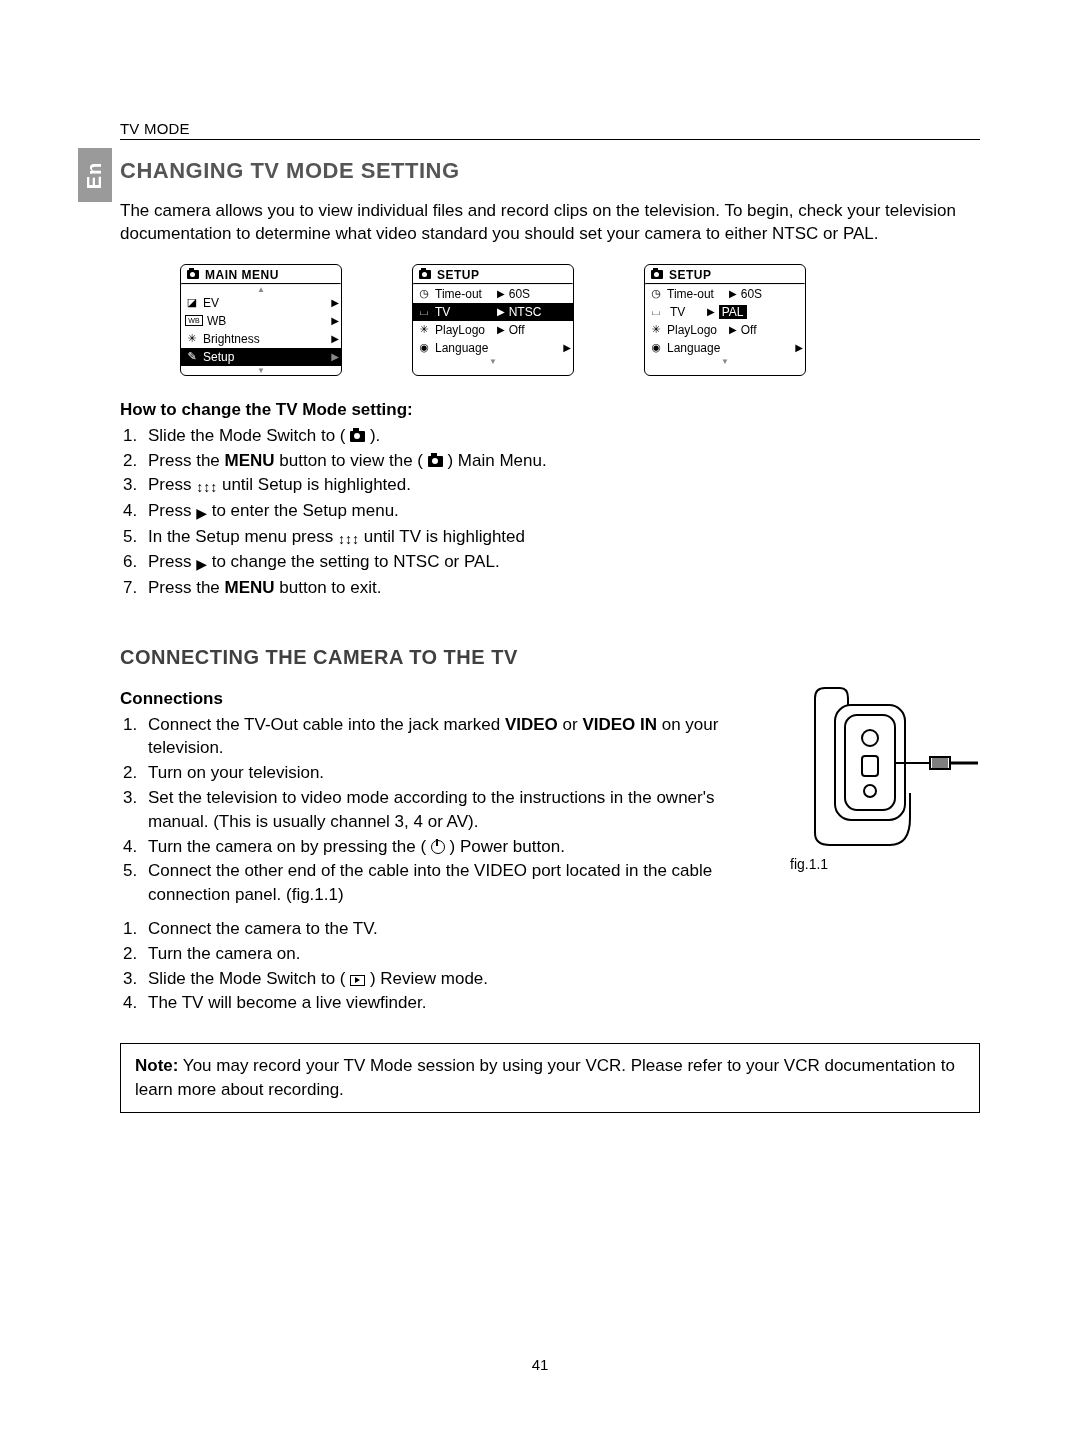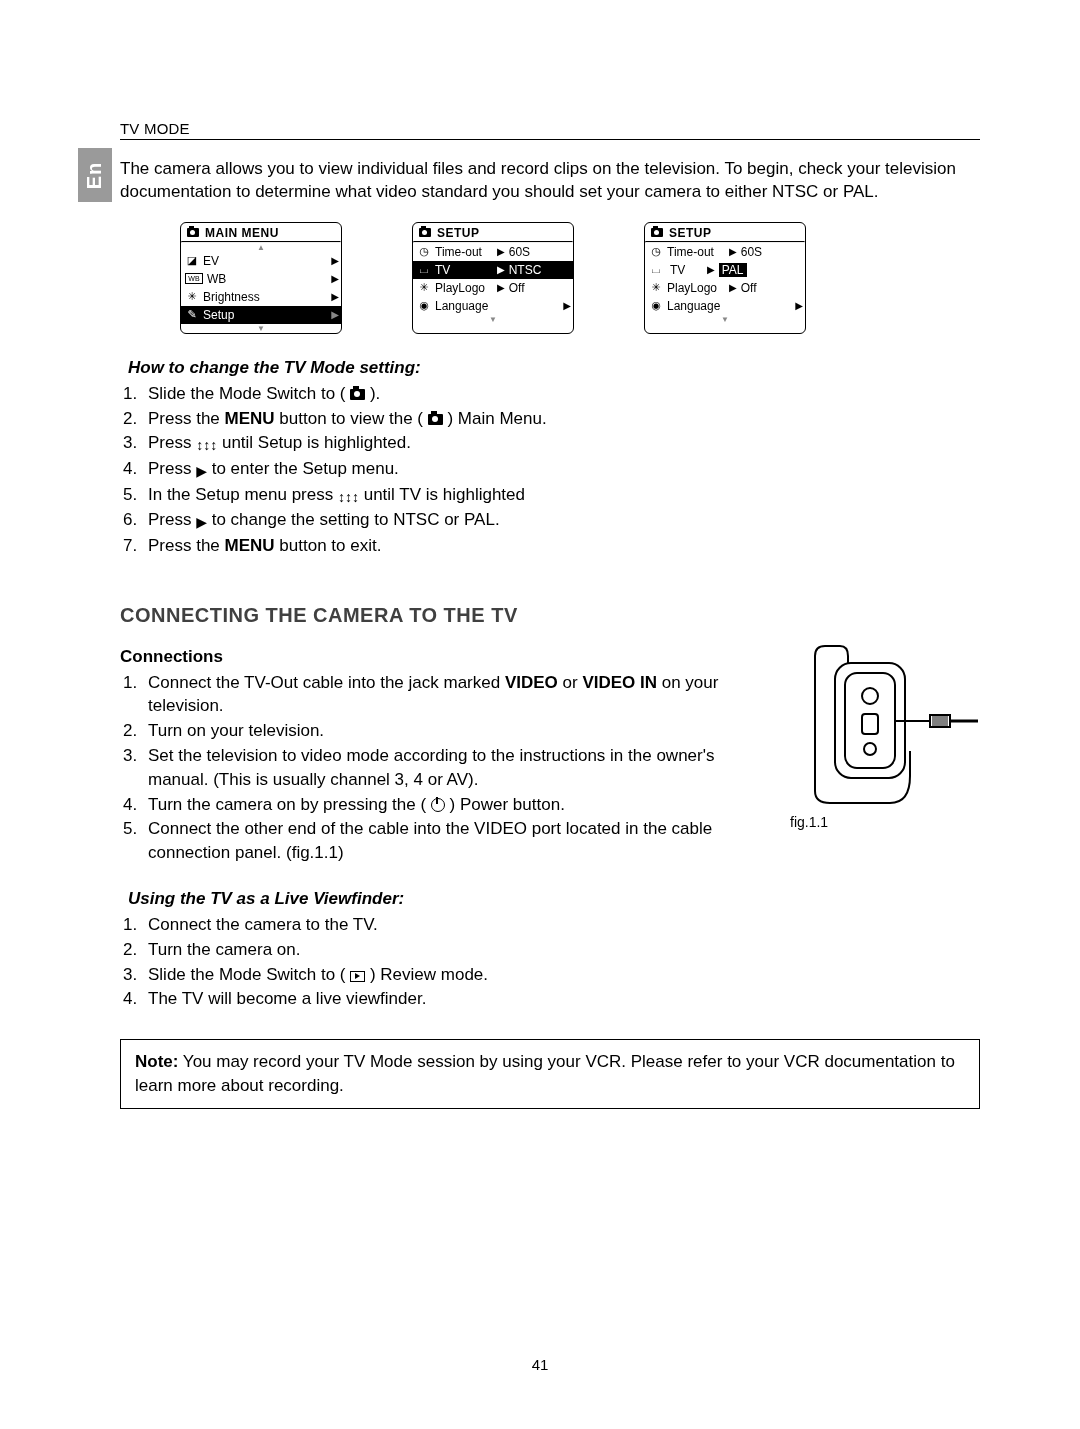--- a/index.html
+++ b/index.html
@@ -111,24 +111,23 @@
   }
   .tri-center {
     text-align: center;
     font-size: 8px;
     color: #888;
     line-height: 7px;
     padding: 1px 0;
   }
 
   .subhead-i {
-    font-style: italic;
     font-weight: bold;
     font-size: 17px;
-    margin: 6px 0 4px 8px;
+    margin: 6px 0 4px 0;
   }
   .subhead-b {
     font-weight: bold;
     font-size: 17px;
     margin: 6px 0 4px 0;
   }
   ol.steps {
     margin: 0 0 10px 0;
     padding-left: 22px;
     font-size: 17px;
@@ -230,20 +229,21 @@
 </head>
 <body>
 
 <div class="page">
   <div class="header-line">TV MODE</div>
 
   <div class="lang-tab">
       <span>En</span>
     </div>
 
+  <h1 class="section">CHANGING TV MODE SETTING</h1>
 
   <p class="body">The camera allows you to view individual files and record clips on the television. To begin, check your television documentation to determine what video standard you should set your camera to either NTSC or PAL.</p>
 
   <div class="menus-row">
 
     <div class="menu-box">
       <div class="menu-title">
         <span class="icon-camera small"></span>
         <span>MAIN MENU</span>
       </div>
@@ -414,21 +414,20 @@
           <path d="M105,80 L140,80"></path>
           <path d="M140,74 L160,74 L160,86 L140,86 Z"></path>
           <path d="M142,76 L158,76 M142,78 L158,78 M142,80 L158,80 M142,82 L158,82 M142,84 L158,84" stroke-width="1"></path>
           <path d="M160,80 Q175,80 188,80" stroke-width="3"></path>
         </g>
       </svg>
       <div class="fig-caption">fig.1.1</div>
     </div>
   </div>
 
-  <div class="subhead-i" style="margin-top:14px">Using the TV as a Live Viewfinder:</div>
   <ol class="steps">
     <li>Connect the camera to the TV.</li>
     <li>Turn the camera on.</li>
     <li>
       <span>Slide the Mode Switch to ( </span>
       <span class="icon-play-rect"></span>
       <span> ) Review mode.</span>
     </li>
     <li>The TV will become a live viewfinder.</li>
   </ol>

